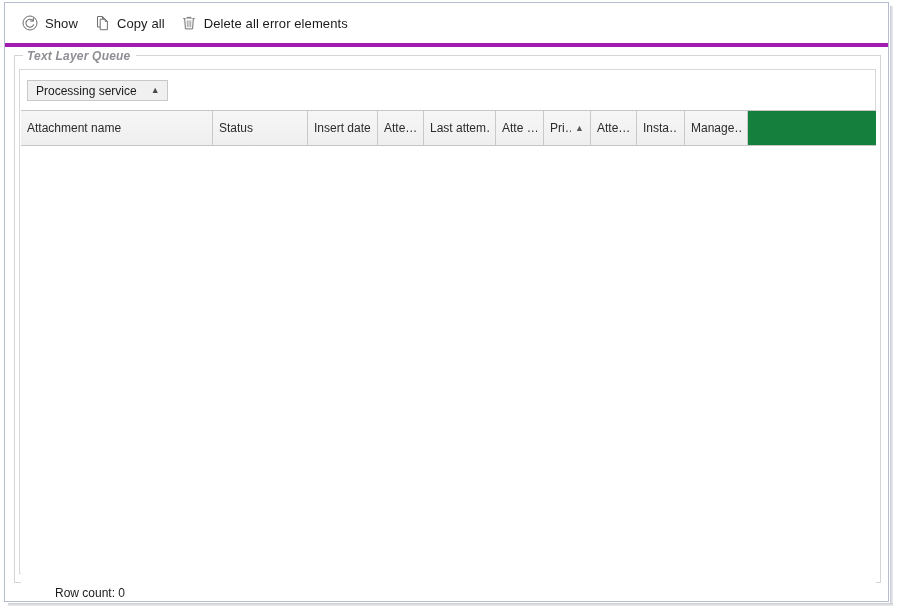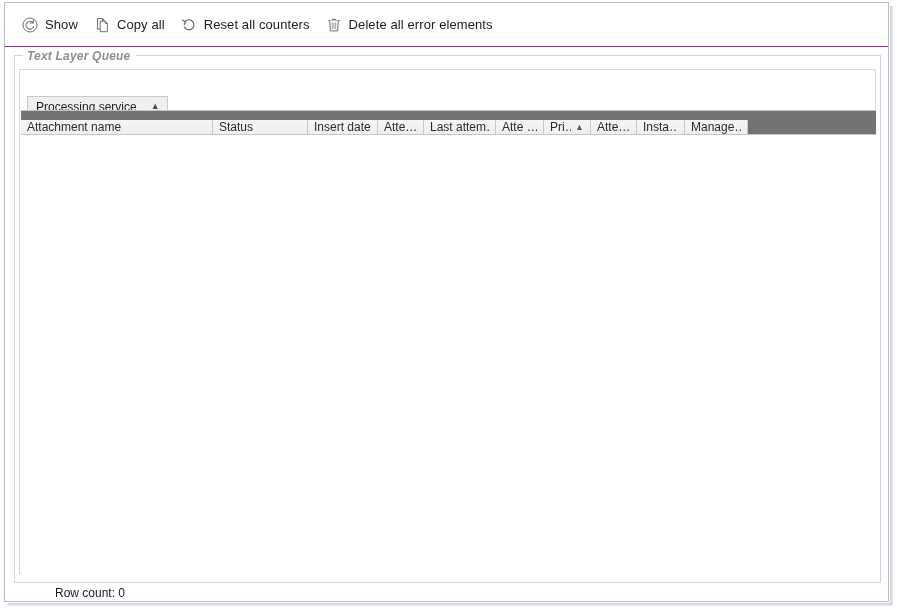--- a/index.html
+++ b/index.html
@@ -43,21 +43,21 @@
   }
 
   
   #toolbar {
     position: absolute;
     left: 0;
     top: 0;
     right: 0;
     height: 44px;
     background: #ffffff;
-    border-bottom: 1px solid #a21caf;
+    border-bottom: 4px solid #a21caf;
     display: flex;
     align-items: center;
     padding-left: 14px;
     box-sizing: border-box;
   }
   .tb-item {
     display: flex;
     align-items: center;
     height: 26px;
     padding: 0 7px 0 2px;
@@ -128,21 +128,21 @@
     height: 505px;
     box-sizing: border-box;
     border: 1px solid #d6d8dc;
     background: #ffffff;
   }
 
   
   #filter-row {
     position: absolute;
     left: 0;
-    top: 16px;
+    top: 0;
     right: 0;
     height: 40px;
   }
   #service-dropdown {
     position: absolute;
     left: 7px;
     top: 10px;
     height: 21px;
     min-width: 124px;
     box-sizing: border-box;
@@ -169,26 +169,25 @@
   #grid {
     position: absolute;
     left: 1px;
     top: 40px;
     width: 855px;
     height: 463px;
     background: #ffffff;
   }
   #grid-header {
     display: flex;
-    height: 25px;
-    background: #737373;
+    height: 36px;
+    background: #15803d;
     border-top: 1px solid #c6c6c6;
     border-bottom: 1px solid #c6c6c6;
     box-sizing: border-box;
-    align-items: flex-end;
   }
   .gh-cell {
     display: flex;
     align-items: center;
     box-sizing: border-box;
     border-right: 1px solid #c9c9c9;
     padding: 0 6px;
     font-size: 12px;
     color: #2b2b2b;
     overflow: hidden;
@@ -253,29 +252,20 @@
           <path d="M4.5 2.5 h5 l2.2 2.2 v8.3 h-7.2 z" fill="#ffffff" stroke="#6f6f6f" stroke-width="1" stroke-linejoin="round"></path>
           <path d="M9.5 2.5 v2.2 h2.2" fill="none" stroke="#6f6f6f" stroke-width="1" stroke-linejoin="round"></path>
           <path d="M7.2 5.2 h5 l2.2 2.2 v8.3 h-7.2 z" fill="#ffffff" stroke="#6f6f6f" stroke-width="1" stroke-linejoin="round"></path>
           <path d="M12.2 5.2 v2.2 h2.2" fill="none" stroke="#6f6f6f" stroke-width="1" stroke-linejoin="round"></path>
         </svg>
       </span>
       <span class="tb-label">Copy all</span>
     </div>
 
 
-    <div class="tb-item">
-      <span class="tb-icon">
-        <svg width="18" height="18" viewBox="0 0 18 18">
-          <path d="M5.2 5.4 A5 5 0 1 1 4.4 10.9" fill="none" stroke="#5c5c5c" stroke-width="1.15" stroke-linecap="round"></path>
-          <path d="M2.6 4.2 L5.6 5.6 L4.3 8.5" fill="none" stroke="#5c5c5c" stroke-width="1.15" stroke-linecap="round" stroke-linejoin="round"></path>
-        </svg>
-      </span>
-      <span class="tb-label">Reset all counters</span>
-    </div>
 
     <div class="tb-item">
       <span class="tb-icon">
         <svg width="18" height="18" viewBox="0 0 18 18">
           <path d="M3.6 4.6 h10.8" stroke="#6f6f6f" stroke-width="1" stroke-linecap="round"></path>
           <path d="M7.1 4.6 v-1.2 h3.8 v1.2" fill="none" stroke="#6f6f6f" stroke-width="1" stroke-linejoin="round"></path>
           <path d="M4.7 4.6 l0.7 10.3 h7.2 l0.7 -10.3" fill="#ffffff" stroke="#6f6f6f" stroke-width="1" stroke-linejoin="round"></path>
           <path d="M7.3 6.8 v6.0 M9.0 6.8 v6.0 M10.7 6.8 v6.0" stroke="#8d8d8d" stroke-width="0.85" stroke-linecap="round"></path>
         </svg>
       </span>

